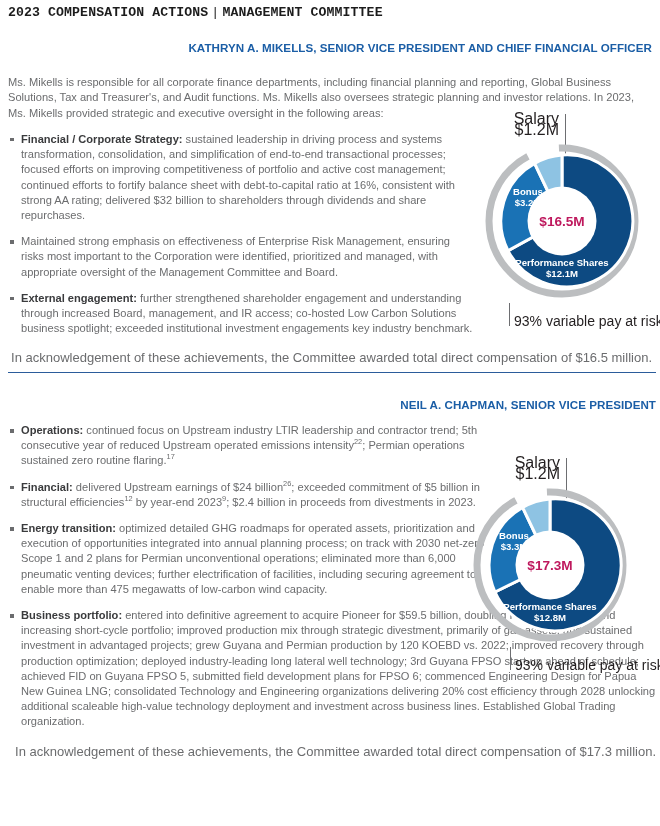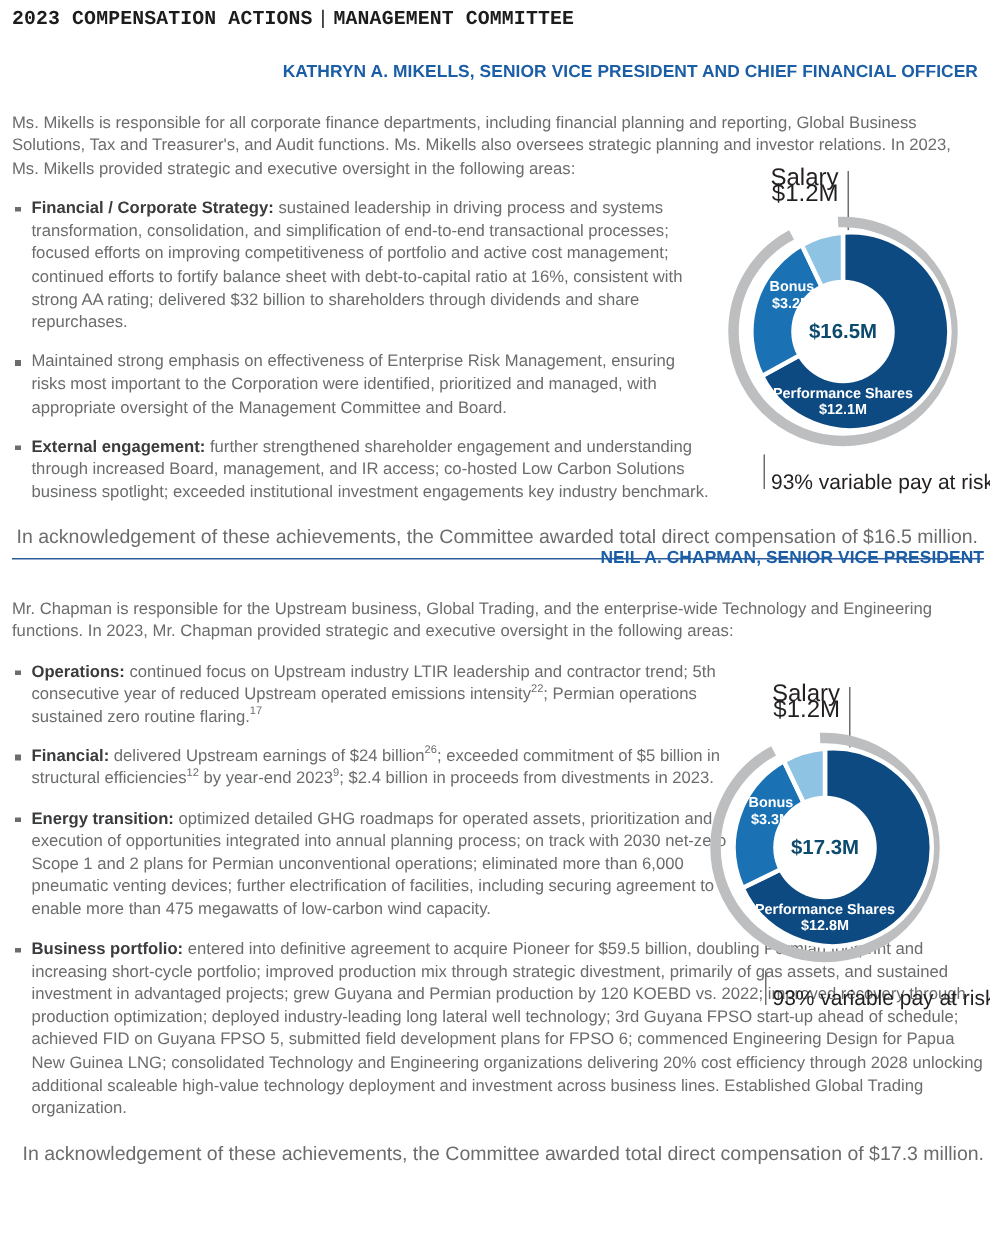--- a/index.html
+++ b/index.html
@@ -97,21 +97,21 @@
   .chart svg { display: block; }
 
   .chart .center-label {
     position: absolute;
     left: 0; right: 0;
     top: 50%;
     transform: translateY(-50%);
     text-align: center;
     font-size: 13.6px;
     font-weight: bold;
-    color: #0c4a6e;
+    color: #be185d;
   }
 
   .cap-top {
     position: absolute;
     text-align: right;
     font-size: 16px;
     font-weight: normal;
     color: #231f20;
     line-height: 11.4px;
   }
@@ -201,25 +201,24 @@
       </div>
 
       <div class="leader" style="left:40px; top:190px; width:1.4px; height:23px;"></div>
       <div class="cap-bottom" style="left:45px; top:203px;">93% variable pay at risk</div>
     </div>
 
   </div>
 
   <hr class="divider" style="position:absolute; left:8px; top:372px;">
 
-  <div style="position:absolute; left:8px; top:364px; width:648px;">
+  <div style="position:absolute; left:8px; top:397px; width:648px;">
 
     <div class="exec-name" style="margin-top:0;">NEIL A. CHAPMAN, SENIOR VICE PRESIDENT</div>
 
-    <div class="intro">Mr. Chapman is responsible for the Upstream business, Global Trading, and the enterprise-wide Technology and Engineering functions. In 2023, Mr. Chapman provided strategic and executive oversight in the following areas:</div>
 
     <ul class="bullets">
 
       <li class="sec2-body">
         <b>Operations:</b><span><span> continued focus on Upstream industry LTIR leadership and contractor trend; 5th consecutive year of reduced Upstream operated emissions intensity</span><sup>22</sup><span>; Permian operations sustained zero routine flaring.</span><sup>17</sup></span>
       </li>
 
       <li class="sec2-body">
         <b>Financial:</b><span><span> delivered Upstream earnings of $24 billion</span><sup>26</sup><span>; exceeded commitment of $5 billion in structural efficiencies</span><sup>12</sup><span> by year-end 2023</span><sup>9</sup><span>; $2.4 billion in proceeds from divestments in 2023.</span></span>
       </li>

